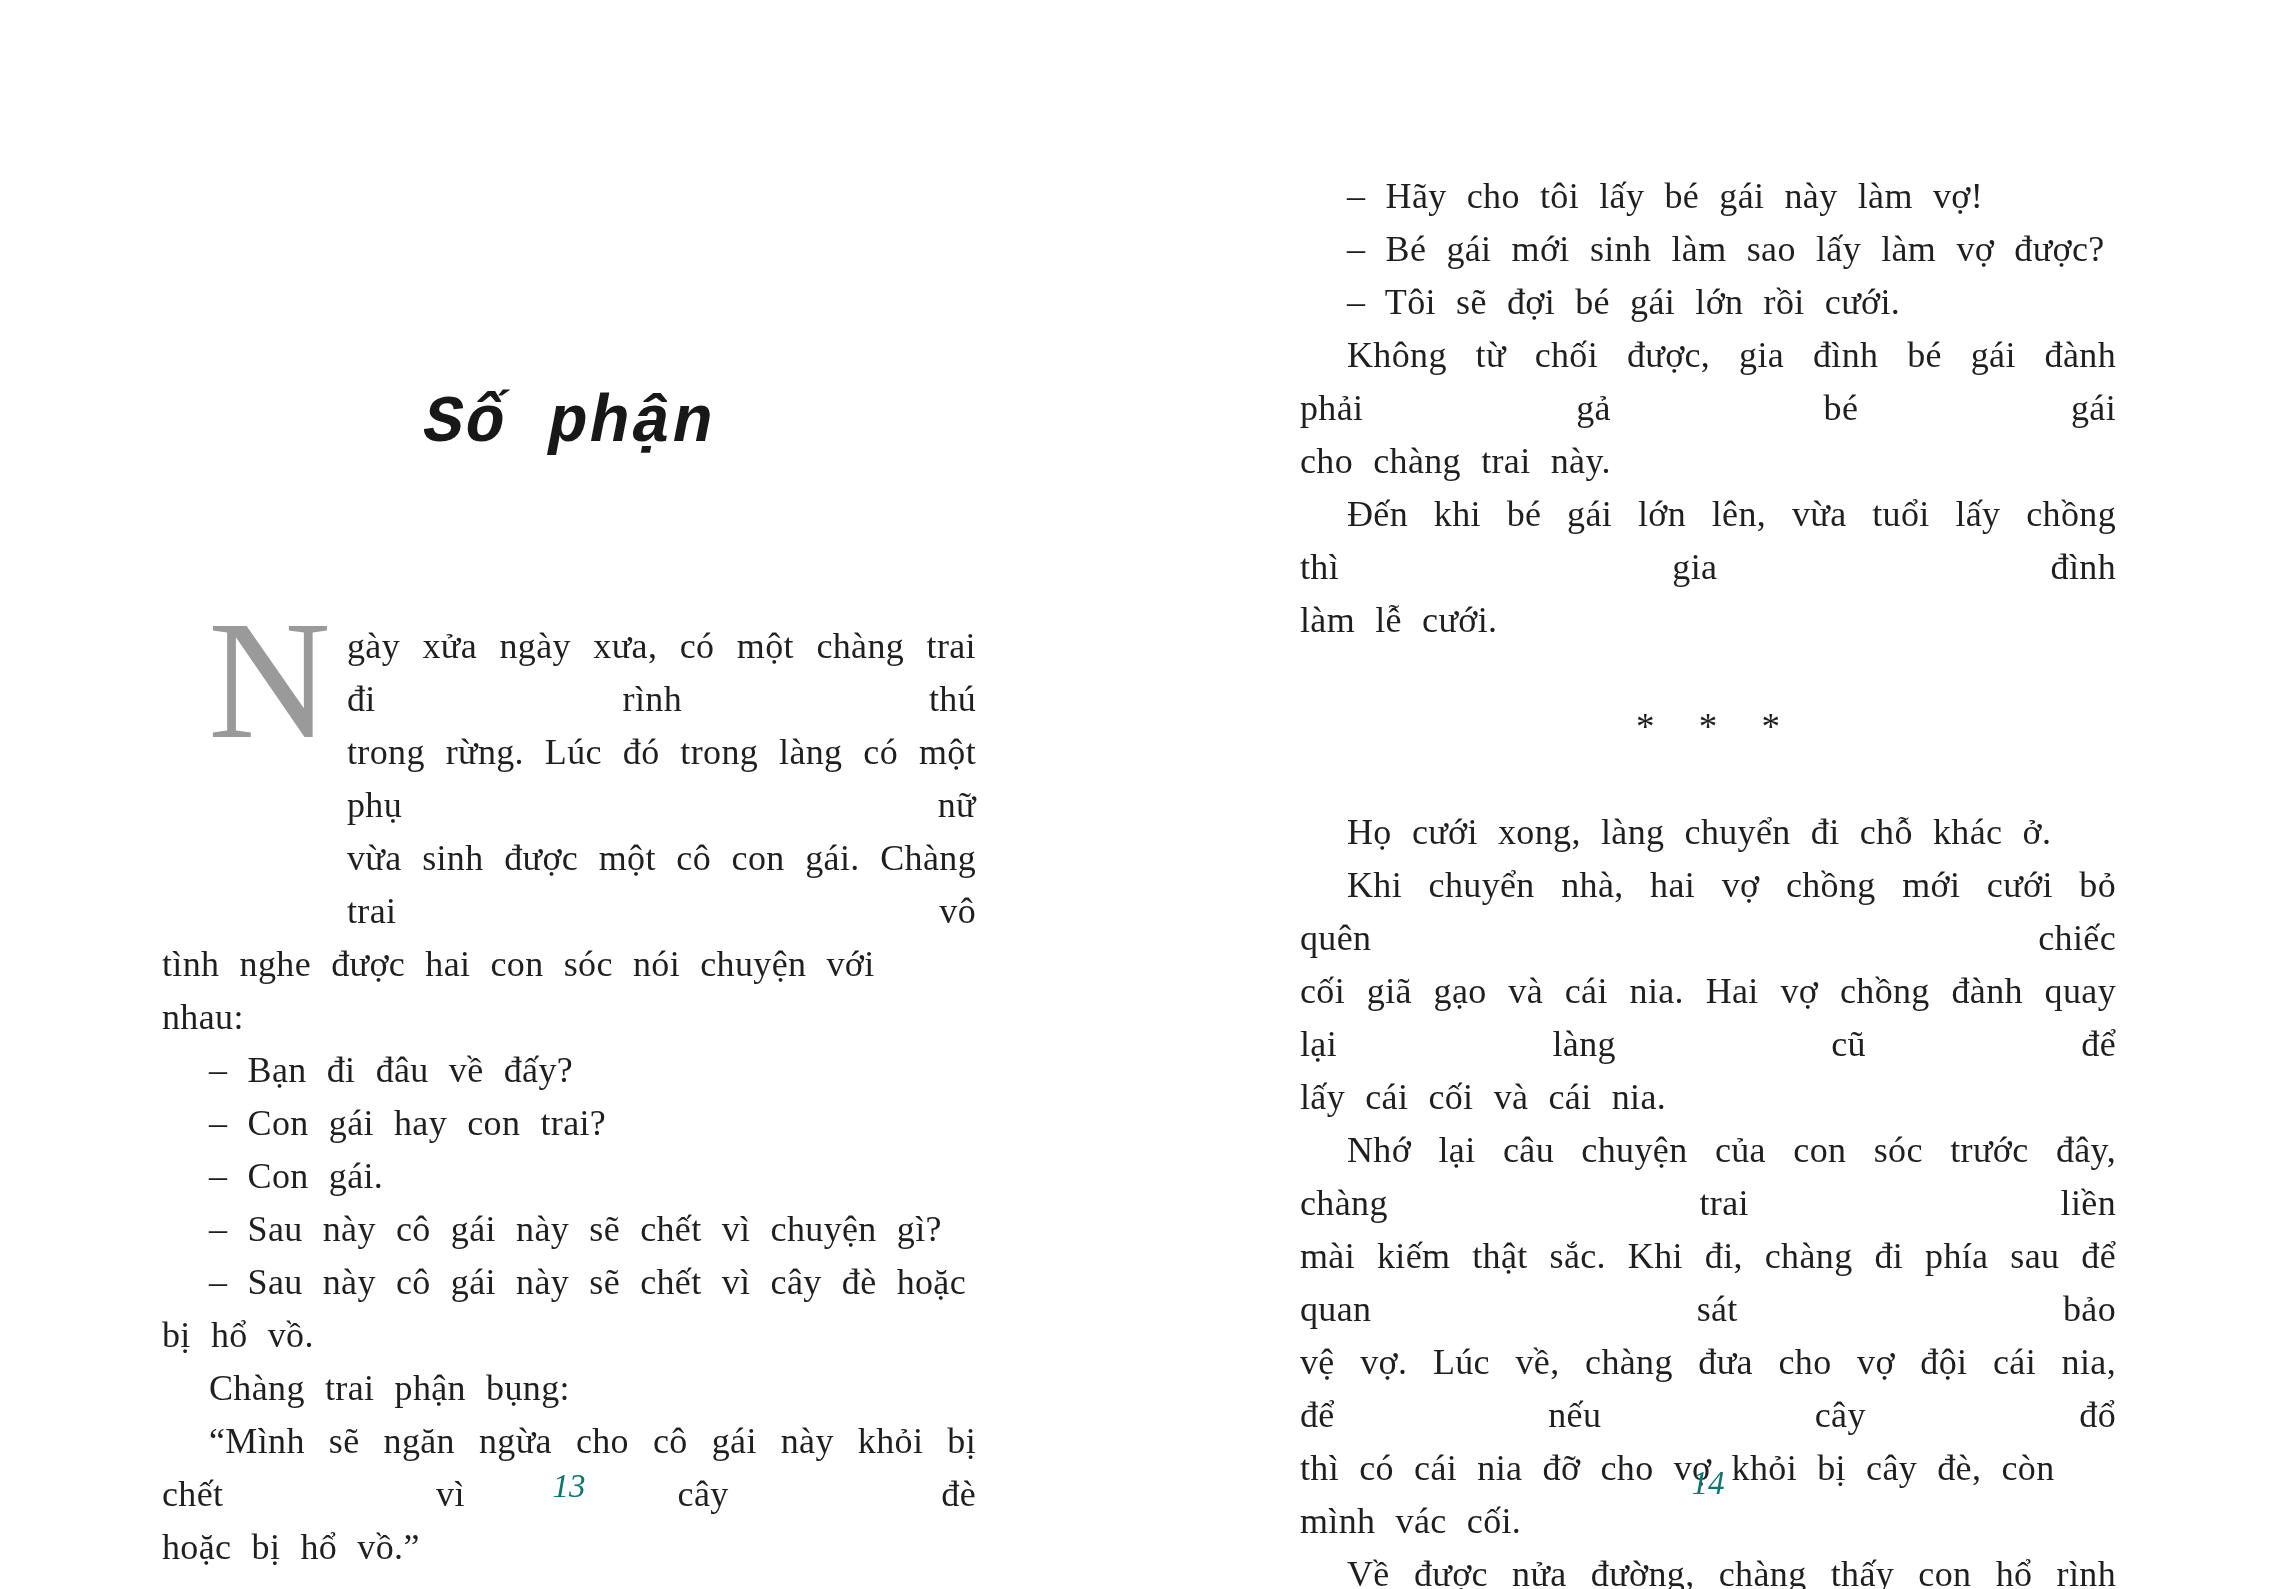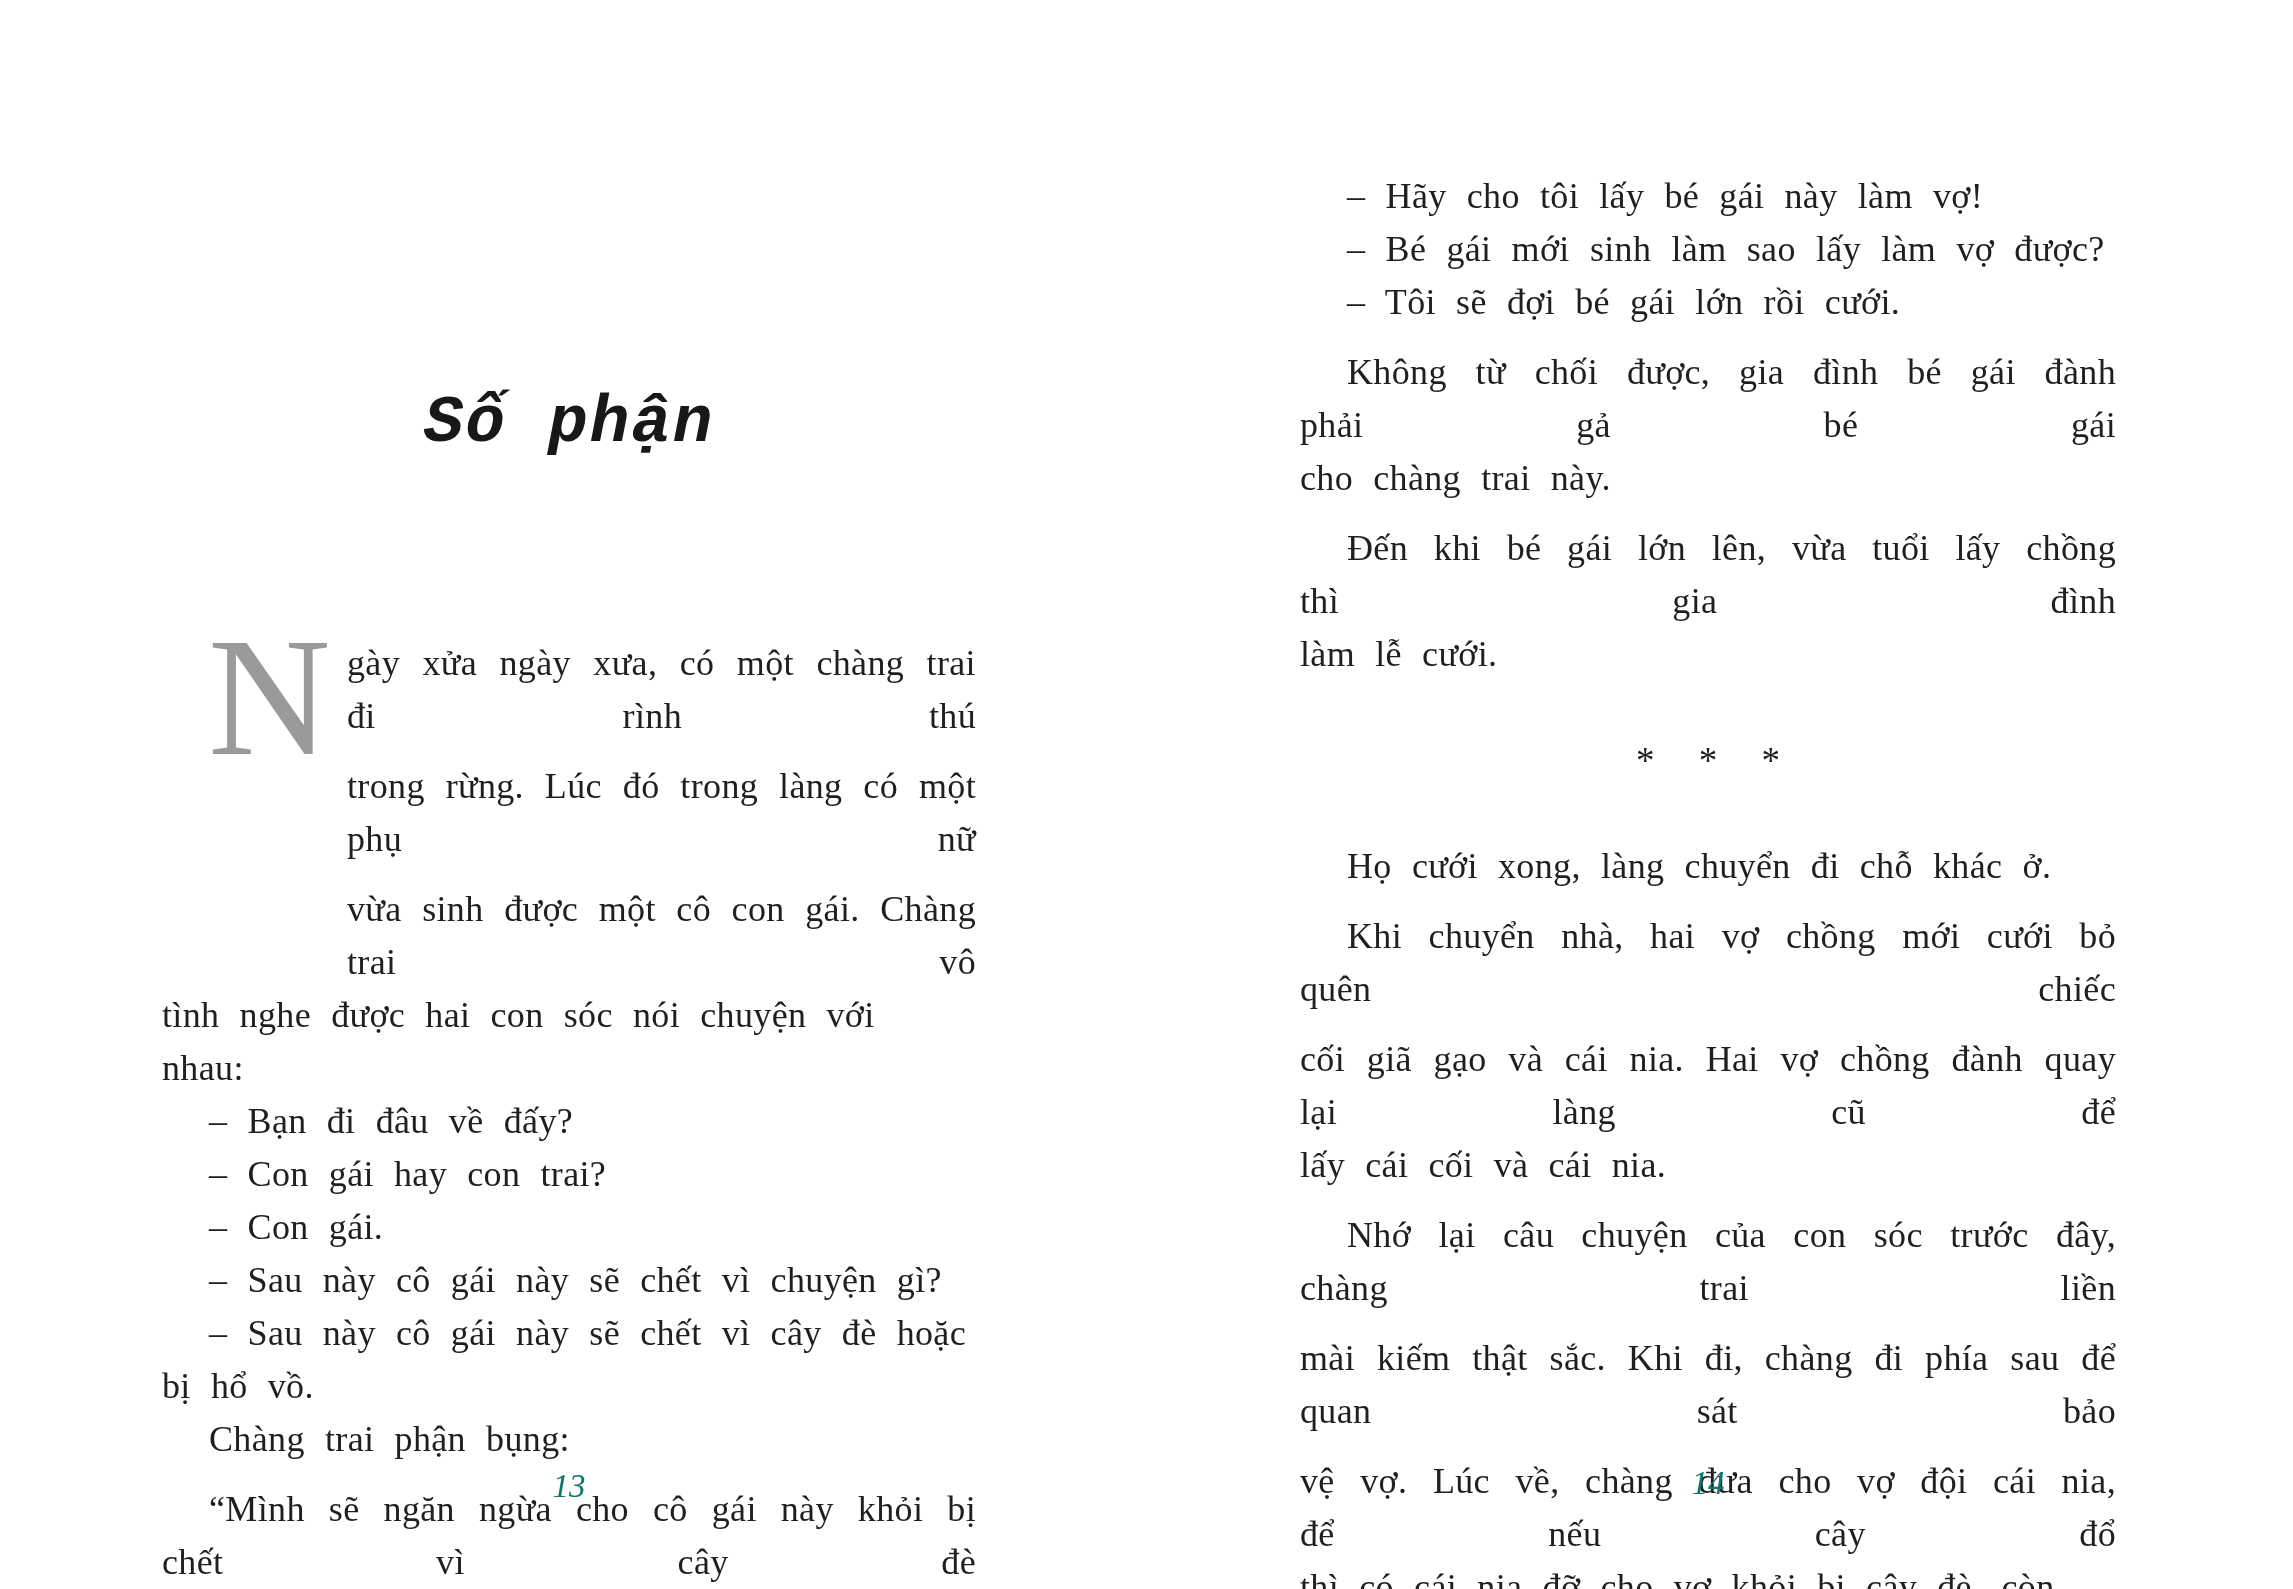--- a/index.html
+++ b/index.html
@@ -31,21 +31,21 @@
 
   .para { margin:0; padding:0; }
 
   .line {
     font-size:36px;
     line-height:53px;
     word-spacing:0.30em;
     letter-spacing:0.01em;
     white-space:normal;
   }
-  .j    { text-align:justify; text-align-last:justify;margin-top:17px; }
+  .j    { text-align:justify; text-align-last:justify; }
   .ind  { text-indent:47px; }
   .dc   { padding-left:185px; }   
 
   .drop-cap {
     position:absolute;
     left:46px; top:-25px;
     font-size:170px; line-height:1;
     font-weight:400;
     color:#9a9a9a;
   }

